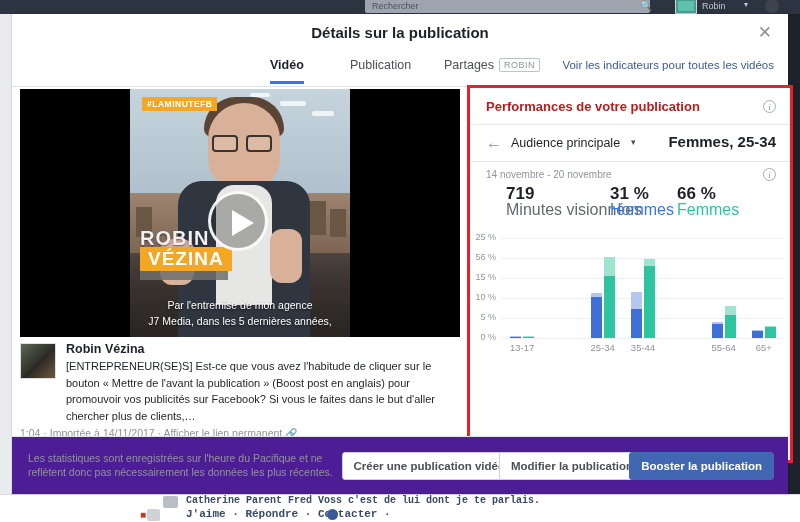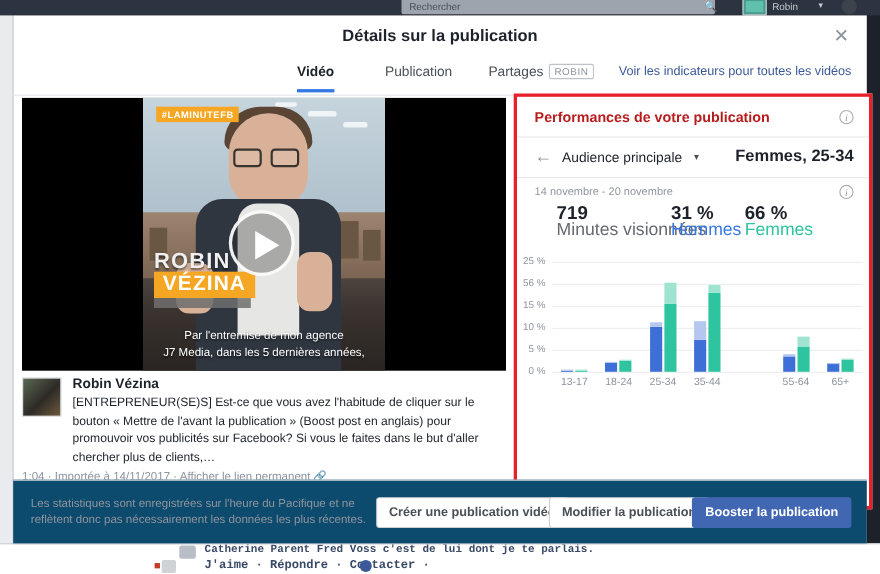--- a/index.html
+++ b/index.html
@@ -202,21 +202,21 @@
   .bar-m .seg-light { background:#b5c7ef; }
   .bar-f .seg-dark { background:#2ec4a0; }
   .bar-f .seg-light { background:#9fe3d1; }
   .xlabel {
     position:absolute; top:104px; font-size:9.5px; color:#8d949e; text-align:center; width:46px;
   }
 
   
   #modal-footer {
     position:absolute; left:0; bottom:0; width:776px; height:58px;
-    background:#0c4a6e; border-top:1px solid #e1e3e7;
+    background:#4c1d95; border-top:1px solid #e1e3e7;
   }
   #footer-note {
     position:absolute; left:16px; top:14px; width:320px; font-size:10.5px;
     color:#90949c; line-height:14px;
   }
   .fbtn {
     position:absolute; top:15px; height:28px; border:1px solid #ccd0d5; background:#fff;
     border-radius:3px; font-size:11.5px; font-weight:bold; color:#4b4f56;
     cursor:pointer; font-family:"Liberation Sans", sans-serif; padding:0 11px;
   }
@@ -360,31 +360,20 @@
               <div class="bar bar-m" style="left: 8.14286px;">
                 <div class="seg-dark" style="height: 1.2px;"></div>
                 <div class="seg-light" style="bottom: 1.2px; height: 0.4px;"></div>
               </div>
               <div class="bar bar-f" style="left: 21.1429px;">
                 <div class="seg-dark" style="height: 1.2px;"></div>
                 <div class="seg-light" style="bottom: 1.2px; height: 0.4px;"></div>
               </div>
               <div class="xlabel" style="left: -2.85714px;">13-17</div>
             </div>
-            <div class="grp" style="left: 40.2857px; width: 40.2857px;">
-              <div class="bar bar-m" style="left: 8.14286px;">
-                <div class="seg-dark" style="height: 8.4px;"></div>
-                <div class="seg-light" style="bottom: 8.4px; height: 0.4px;"></div>
-              </div>
-              <div class="bar bar-f" style="left: 21.1429px;">
-                <div class="seg-dark" style="height: 9.6px;"></div>
-                <div class="seg-light" style="bottom: 9.6px; height: 1.2px;"></div>
-              </div>
-              <div class="xlabel" style="left: -2.85714px;">18-24</div>
-            </div>
             <div class="grp" style="left: 80.5714px; width: 40.2857px;">
               <div class="bar bar-m" style="left: 8.14286px;">
                 <div class="seg-dark" style="height: 41.2px;"></div>
                 <div class="seg-light" style="bottom: 41.2px; height: 4px;"></div>
               </div>
               <div class="bar bar-f" style="left: 21.1429px;">
                 <div class="seg-dark" style="height: 61.6px;"></div>
                 <div class="seg-light" style="bottom: 61.6px; height: 19.6px;"></div>
               </div>
               <div class="xlabel" style="left: -2.85714px;">25-34</div>

